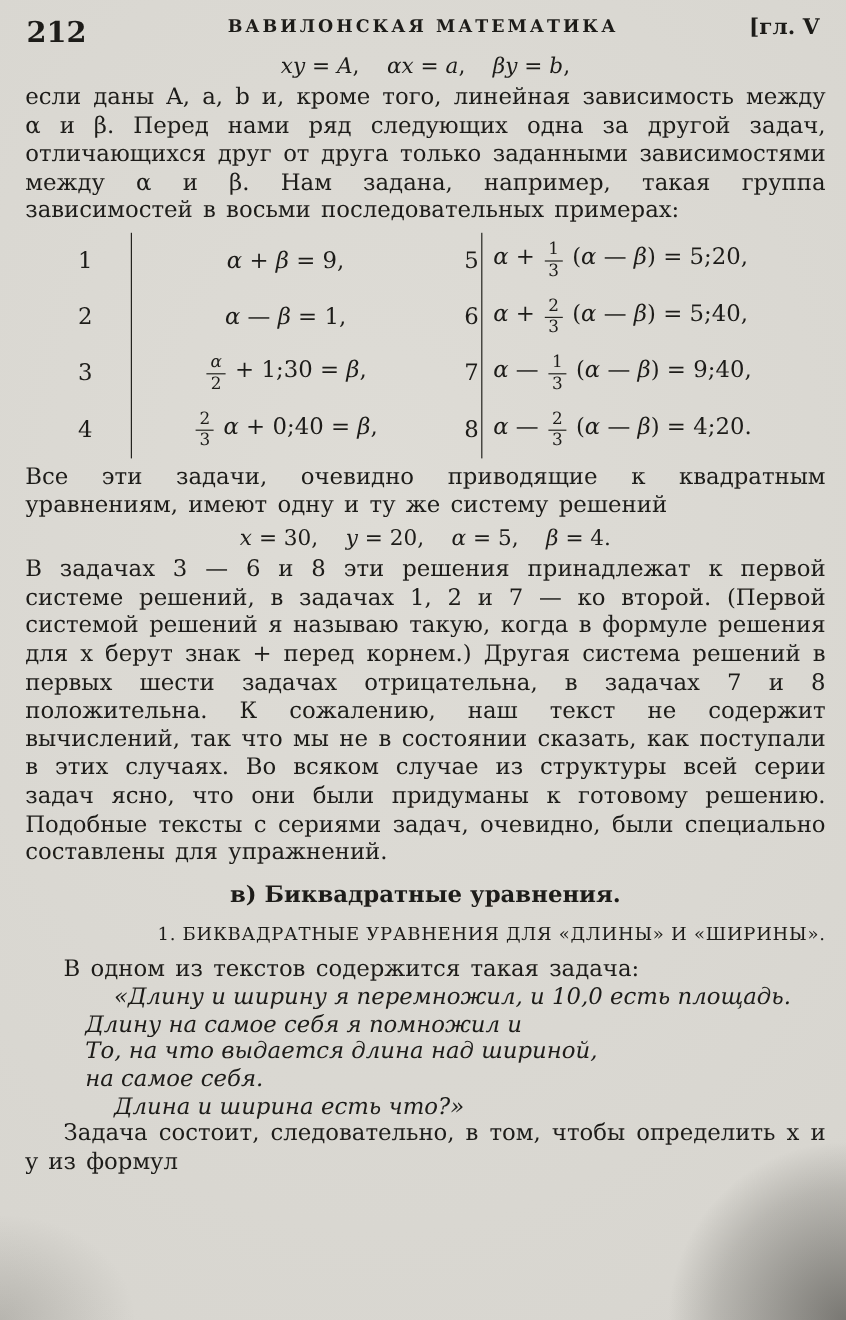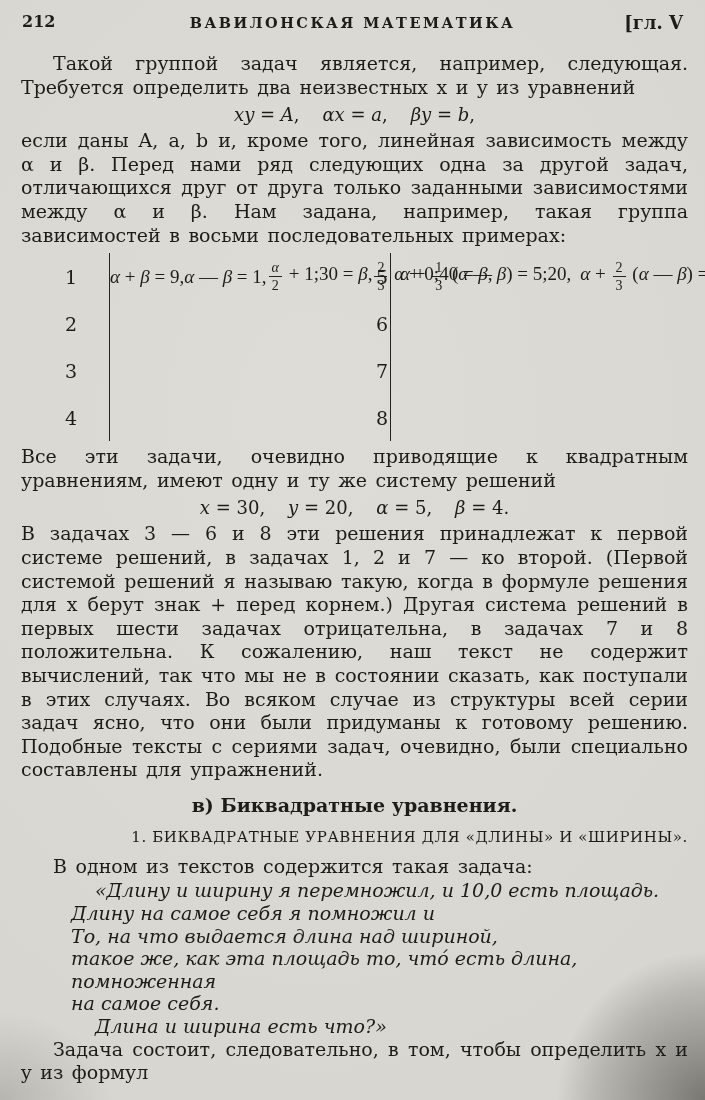--- a/index.html
+++ b/index.html
@@ -17,21 +17,21 @@
       radial-gradient(rgba(0,0,0,0.05) 1px, transparent 1.4px),
       radial-gradient(rgba(0,0,0,0.04) 1px, transparent 1.3px);
     background-size:auto,auto,auto,11px 13px,17px 7px;
     font-family:"DejaVu Serif","Liberation Serif",serif;
   }
   .pageheader {
     position:relative;
     padding:12px 22px 0 22px;
     height:28px;
   }
-  .pagenum { font-weight:bold; font-size:16px; float:left; }
+  .pagenum { font-weight:bold; font-size:24px; float:left; }
   .chapter { font-weight:bold; font-size:18px; float:right; }
   .runtitle {
     position:absolute; left:0; right:0; top:14px;
     text-align:center;
     font-weight:bold; font-size:14.5px; letter-spacing:2.5px;
   }
   .content { padding:0 17px 0 21px; }
   .para {
     margin:0;
     font-size:19px; line-height:23.6px;
@@ -58,21 +58,21 @@
   .eqhalf { display:flex; }
   .half-left { width:356px; }
   .half-right { flex:1; }
   .numcol { display:flex; flex-direction:column; }
   .half-left .numcol { width:88px; }
   .half-right .numcol { width:24px; }
   .eqnum { height:47px; display:flex; align-items:center; justify-content:flex-end; }
   .half-left .eqnum { padding-right:32px; }
   .half-right .eqnum { padding-right:2px; }
   .divider { width:0; border-left:1.7px solid #24231f; }
-  .eqcol { display:flex; flex-direction:row;font-family:Liberation Serif, serif; }
+  .eqcol { display:flex; flex-direction:column; }
   .eqcol-left { width:256px; }
   .eqcol-left .eqrow { justify-content:center; }
   .eqcol-right { flex:1; }
   .eqcol-right .eqrow { justify-content:flex-start; padding-left:9px; }
   .eqrow { height:47px; display:flex; align-items:center; }
   .heading {
     margin:12px 0 0 0;
     text-align:center; font-size:19px; font-weight:bold;
   }
   .subheading {
@@ -88,21 +88,20 @@
 <body>
 
 <div class="page">
   <header class="pageheader">
     <span class="pagenum">212</span>
     <span class="runtitle">ВАВИЛОНСКАЯ МАТЕМАТИКА</span>
     <span class="chapter">[гл. V</span>
   </header>
 
   <main class="content">
-    <p class="para indent" style="margin-top:12px">Такой группой задач является, например, следующая. Требуется определить два неизвестных x и y из уравнений</p>
 
     <div class="formula"><span class="it">xy</span><span class="rm"> = </span><span class="it">A</span><span class="rm">,    </span><span class="it">αx</span><span class="rm"> = </span><span class="it">a</span><span class="rm">,    </span><span class="it">βy</span><span class="rm"> = </span><span class="it">b</span><span class="rm">,</span></div>
 
     <p class="para">если даны A, a, b и, кроме того, линейная зависимость между α и β. Перед нами ряд следующих одна за другой задач, отличающихся друг от друга только заданными зависимостями между α и β. Нам задана, например, такая группа зависимостей в восьми последовательных примерах:</p>
 
     <div class="eqtable">
       <div class="eqhalf half-left">
         <div class="numcol">
           <div class="eqnum">1</div>
           <div class="eqnum">2</div>
@@ -158,21 +157,20 @@
 
     <h3 class="heading">в) Биквадратные уравнения.</h3>
     <h4 class="subheading">1. БИКВАДРАТНЫЕ УРАВНЕНИЯ ДЛЯ «ДЛИНЫ» И «ШИРИНЫ».</h4>
 
     <p class="para indent lead">В одном из текстов содержится такая задача:</p>
 
     <div class="quote">
         <div class="qline ind2">«Длину и ширину я перемножил, и 10,0 есть площадь.</div>
         <div class="qline ind1">Длину на самое себя я помножил и</div>
         <div class="qline ind1">То, на что выдается длина над шириной,</div>
-        <div class="qline ind1">такое же, как эта площадь то, что́ есть длина,  помноженная</div>
         <div class="qline ind1">на самое себя.</div>
         <div class="qline ind2">Длина и ширина есть что?»</div>
       </div>
 
     <p class="para indent">Задача состоит, следовательно, в том, чтобы определить x и y из формул</p>
 
   </main>
 </div>
 
 </body></html>

